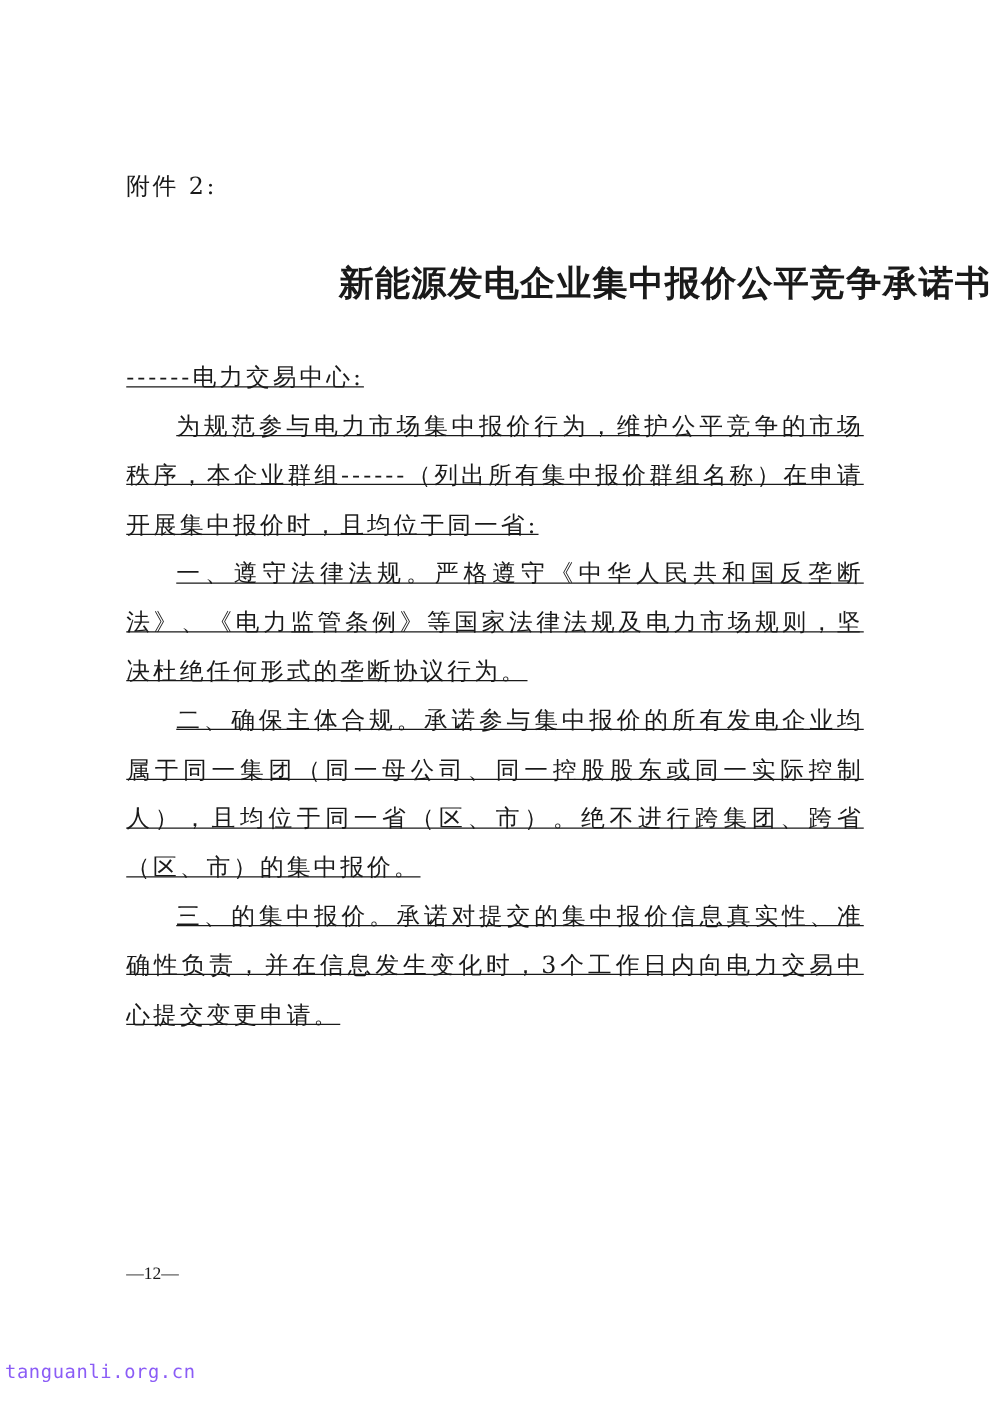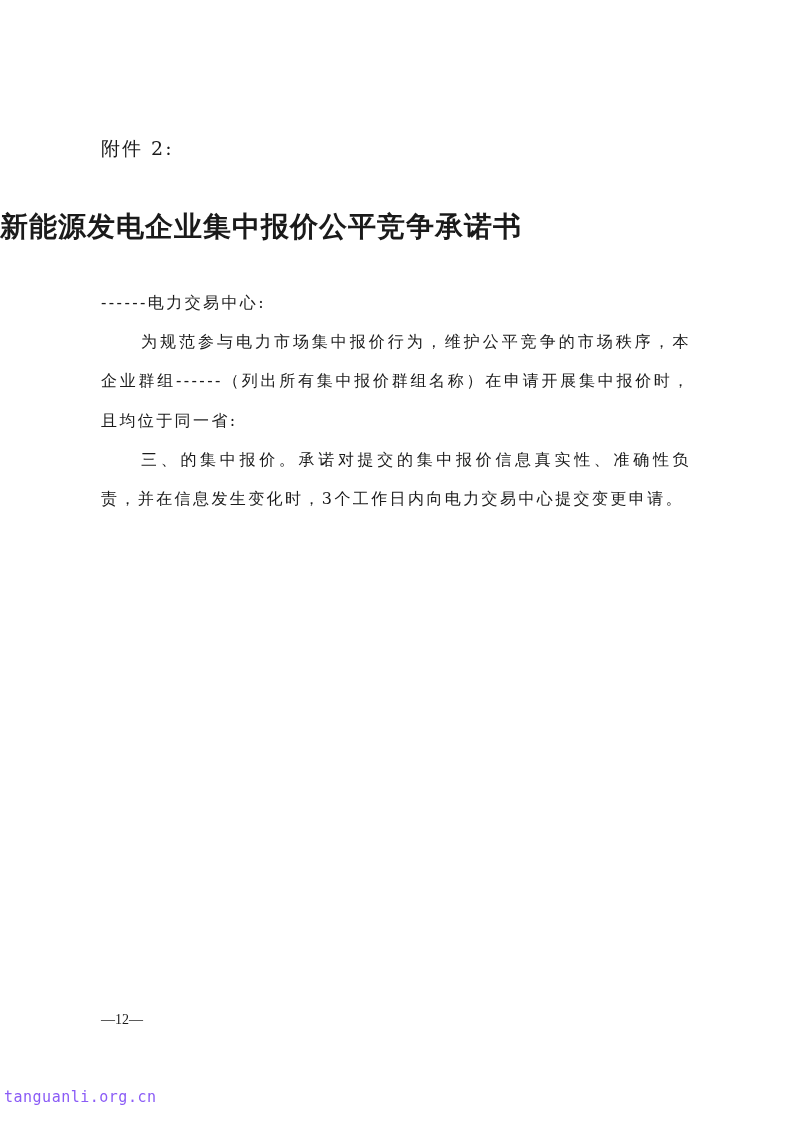--- a/index.html
+++ b/index.html
@@ -1,36 +1,38 @@
 <!DOCTYPE html>
 <html><head>
 <meta charset="utf-8">
 <style>
   html, body { margin:0; padding:0; background:#ffffff; }
   body { width:793px; height:1121px; position:relative; overflow:hidden;
          font-family:"DejaVu Serif", "Liberation Serif", serif; color:#1a1a1a; }
   .page { position:absolute; left:0; top:0; width:793px; height:849px; }
   .attach { position:absolute; left:101px; top:136px; font-size:19px; letter-spacing:2px; }
-  .title { position:absolute; left:0; width:793px; top:208px; text-align:left;
+  .title { position:absolute; left:0; width:793px; top:208px; text-align:right;
            font-size:28px; font-weight:bold; letter-spacing:1px; }
-  .body { position:absolute; left:101px; top:283px; width:590px; font-size:16px;
-          line-height:39.2px; letter-spacing:2.4px; }
+  .body { position:absolute; left:101px; top:283px; width:590px; font-size:19px;
+          line-height:39.2px; letter-spacing:2.4px;text-decoration:underline; }
   .body p { margin:0; text-align:justify; text-align-last:left; }
   .body p.indent { text-indent:40px; }
   .pagenum { position:absolute; left:101px; top:1012px; font-size:14px;
              font-family:"Liberation Serif", serif; }
   .watermark { position:absolute; left:4px; top:1088px; font-size:15px; color:#8b5cf6;
                font-family:"DejaVu Sans Mono", monospace; letter-spacing:0.5px; }
 </style>
 </head>
 <body>
 
 <div class="page">
   <div class="attach">附件 2:</div>
   <div class="title">新能源发电企业集中报价公平竞争承诺书</div>
   <div class="body">
     <p>------电力交易中心:</p>
     <p class="indent">为规范参与电力市场集中报价行为，维护公平竞争的市场秩序，本企业群组------（列出所有集中报价群组名称）在申请开展集中报价时，且均位于同一省:</p>
+    <p class="indent">一、遵守法律法规。严格遵守《中华人民共和国反垄断法》、《电力监管条例》等国家法律法规及电力市场规则，坚决杜绝任何形式的垄断协议行为。</p>
+    <p class="indent">二、确保主体合规。承诺参与集中报价的所有发电企业均属于同一集团（同一母公司、同一控股股东或同一实际控制人），且均位于同一省（区、市）。绝不进行跨集团、跨省（区、市）的集中报价。</p>
     <p class="indent">三、的集中报价。承诺对提交的集中报价信息真实性、准确性负责，并在信息发生变化时，3个工作日内向电力交易中心提交变更申请。</p>
   </div>
   <div class="pagenum">—12—</div>
   <div class="watermark">tanguanli.org.cn</div>
 </div>
 
 </body></html>

